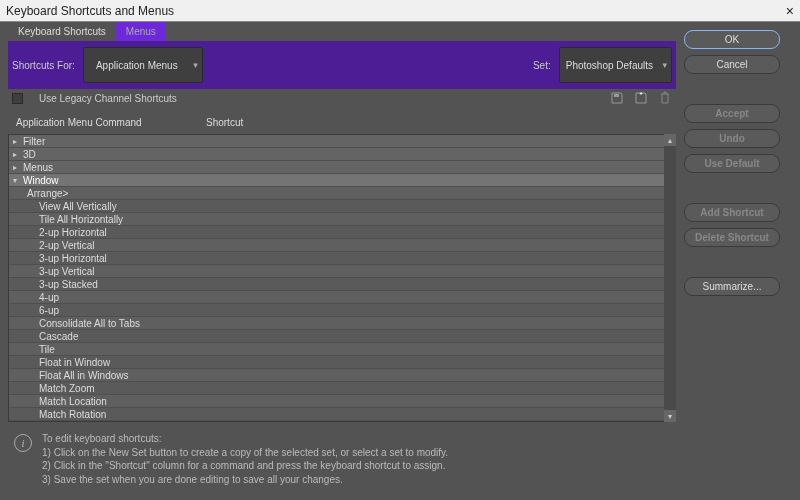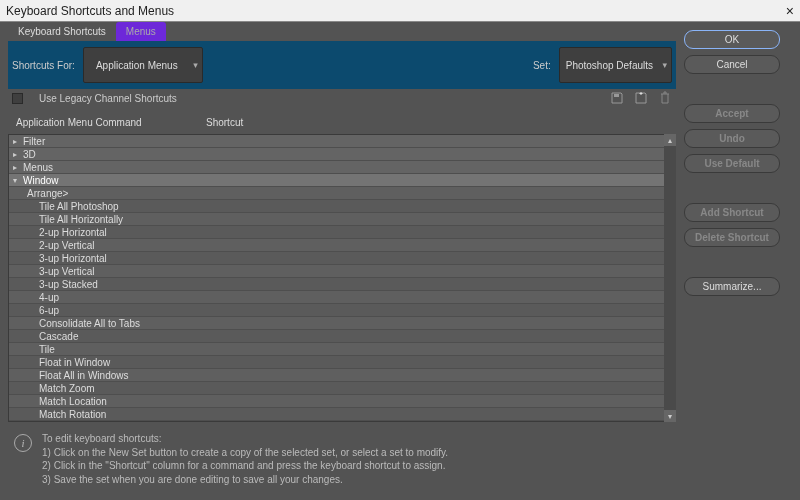--- a/index.html
+++ b/index.html
@@ -6,21 +6,21 @@
 body { background:#323232; width:800px; height:500px; overflow:hidden; color:#ccc; font-size:11px; }
 .titlebar { background:#f0f0f0; height:22px; display:flex; align-items:center; justify-content:space-between; padding:0 6px; color:#222; border-bottom:1px solid #888; }
 .titlebar .t { font-size:12px; }
 .close-x { font-size:14px; cursor:pointer; }
 .dialog { display:flex; height:calc(100% - 22px); background:#535353; }
 .main { flex:1; display:flex; flex-direction:column; padding:0 8px 8px 8px; }
 .side { width:116px; padding:8px 10px 0 0; display:flex; flex-direction:column; gap:6px; }
 .tabs { display:flex; gap:0; }
 .tab { padding:4px 10px; color:#aaa; background:#6d28d9; border-top-left-radius:3px; border-top-right-radius:3px; cursor:pointer; font-size:10px; }
 .tab.active { background:#535353; color:#ddd; }
-.controls-row { display:flex; align-items:center; gap:8px; padding:6px 4px; background:#0c4a6e; }
+.controls-row { display:flex; align-items:center; gap:8px; padding:6px 4px; background:#4c1d95; }
 .lbl { color:#ccc; font-size:10px; }
 .select { background:#3f3f3f; border:1px solid #2a2a2a; color:#ddd; padding:2px 18px 2px 6px; font-size:10px; position:relative; border-radius:2px; min-width:120px; display:inline-flex; align-items:center; height:36px;justify-content:center; }
 .select::after { content:"▾"; position:absolute; right:4px; font-size:9px; color:#aaa; }
 .controls-row .spacer { flex:1; }
 .iconset { display:flex; gap:10px; margin-left:8px; }
 .icon { width:14px; height:14px; display:inline-flex; align-items:center; justify-content:center; color:#999; cursor:pointer; }
 .checkrow { display:flex; align-items:center; gap:16px; padding:2px 4px 6px 4px; }
 .chk { width:11px; height:11px; border:1px solid #2a2a2a; background:#3f3f3f; }
 .header-row { display:flex; padding:6px 8px; color:#ddd; font-size:10px; }
 .header-row .c1 { width:190px; }
@@ -117,21 +117,21 @@
             <span class="txt">Menus</span>
           </div>
         <div class="row section selected">
             <span class="twisty">▾</span>
             <span class="txt">Window</span>
           </div>
         <div class="row indent1">
             <span class="txt">Arrange&gt;</span>
           </div>
         <div class="row indent2">
-            <span class="txt">Tile All Photoshop</span>
+            <span class="txt">View All Vertically</span>
           </div>
         <div class="row indent2">
             <span class="txt">Tile All Horizontally</span>
           </div>
         <div class="row indent2">
             <span class="txt">2-up Horizontal</span>
           </div>
         <div class="row indent2">
             <span class="txt">2-up Vertical</span>
           </div>

